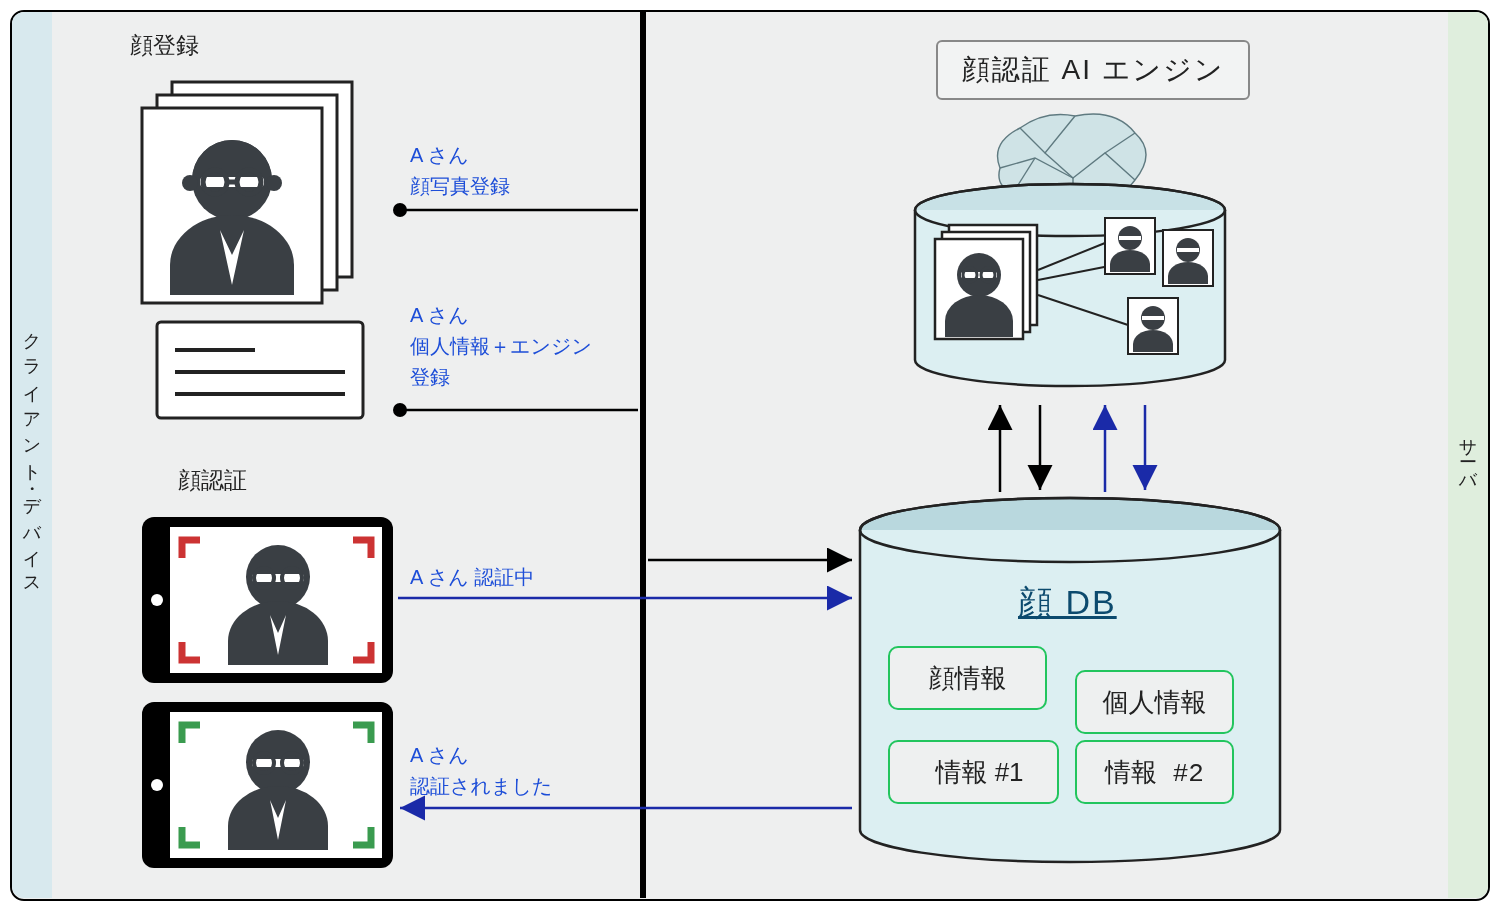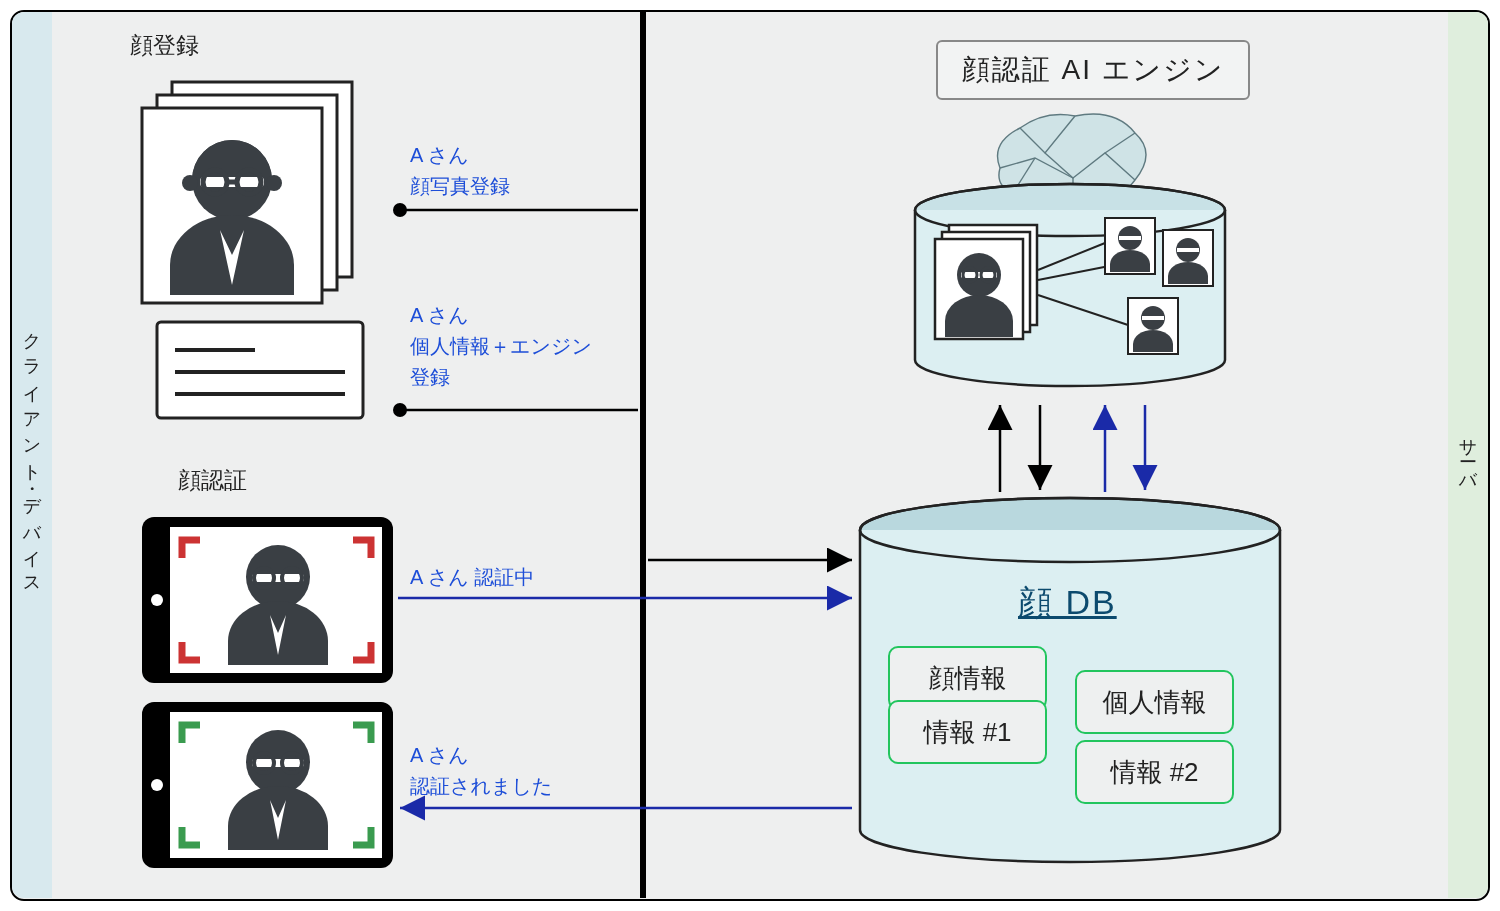--- a/index.html
+++ b/index.html
@@ -306,24 +306,24 @@
   </svg>
 
   <div class="db-title" style="left:1018px; top:580px;">顔 DB</div>
 
   <div class="db-item" style="left:888px; top:646px;">
     <span>顔情報</span>
   </div>
   <div class="db-item" style="left:1075px; top:670px;">
     <span>個人情報</span>
   </div>
-  <div class="db-item" style="left:888px; top:700px;">
+  <div class="db-item" style="left:888px; top:740px;padding-left:12px;">
     <span>情報 #1</span>
   </div>
-  <div class="db-item" style="left:1075px; top:740px;">
+  <div class="db-item" style="left:1075px; top:740px;font-family:Liberation Mono, monospace;">
     <span>情報 #2</span>
   </div>
 
   <svg style="left:0; top:0;" width="1500" height="911">
     <defs>
       <marker id="ah-black" markerWidth="12" markerHeight="12" refX="10" refY="5" orient="auto">
         <path d="M0 0 L10 5 L0 10 z" fill="#000"></path>
       </marker>
       <marker id="ah-blue" markerWidth="12" markerHeight="12" refX="10" refY="5" orient="auto">
         <path d="M0 0 L10 5 L0 10 z" fill="#1a2aa8"></path>

